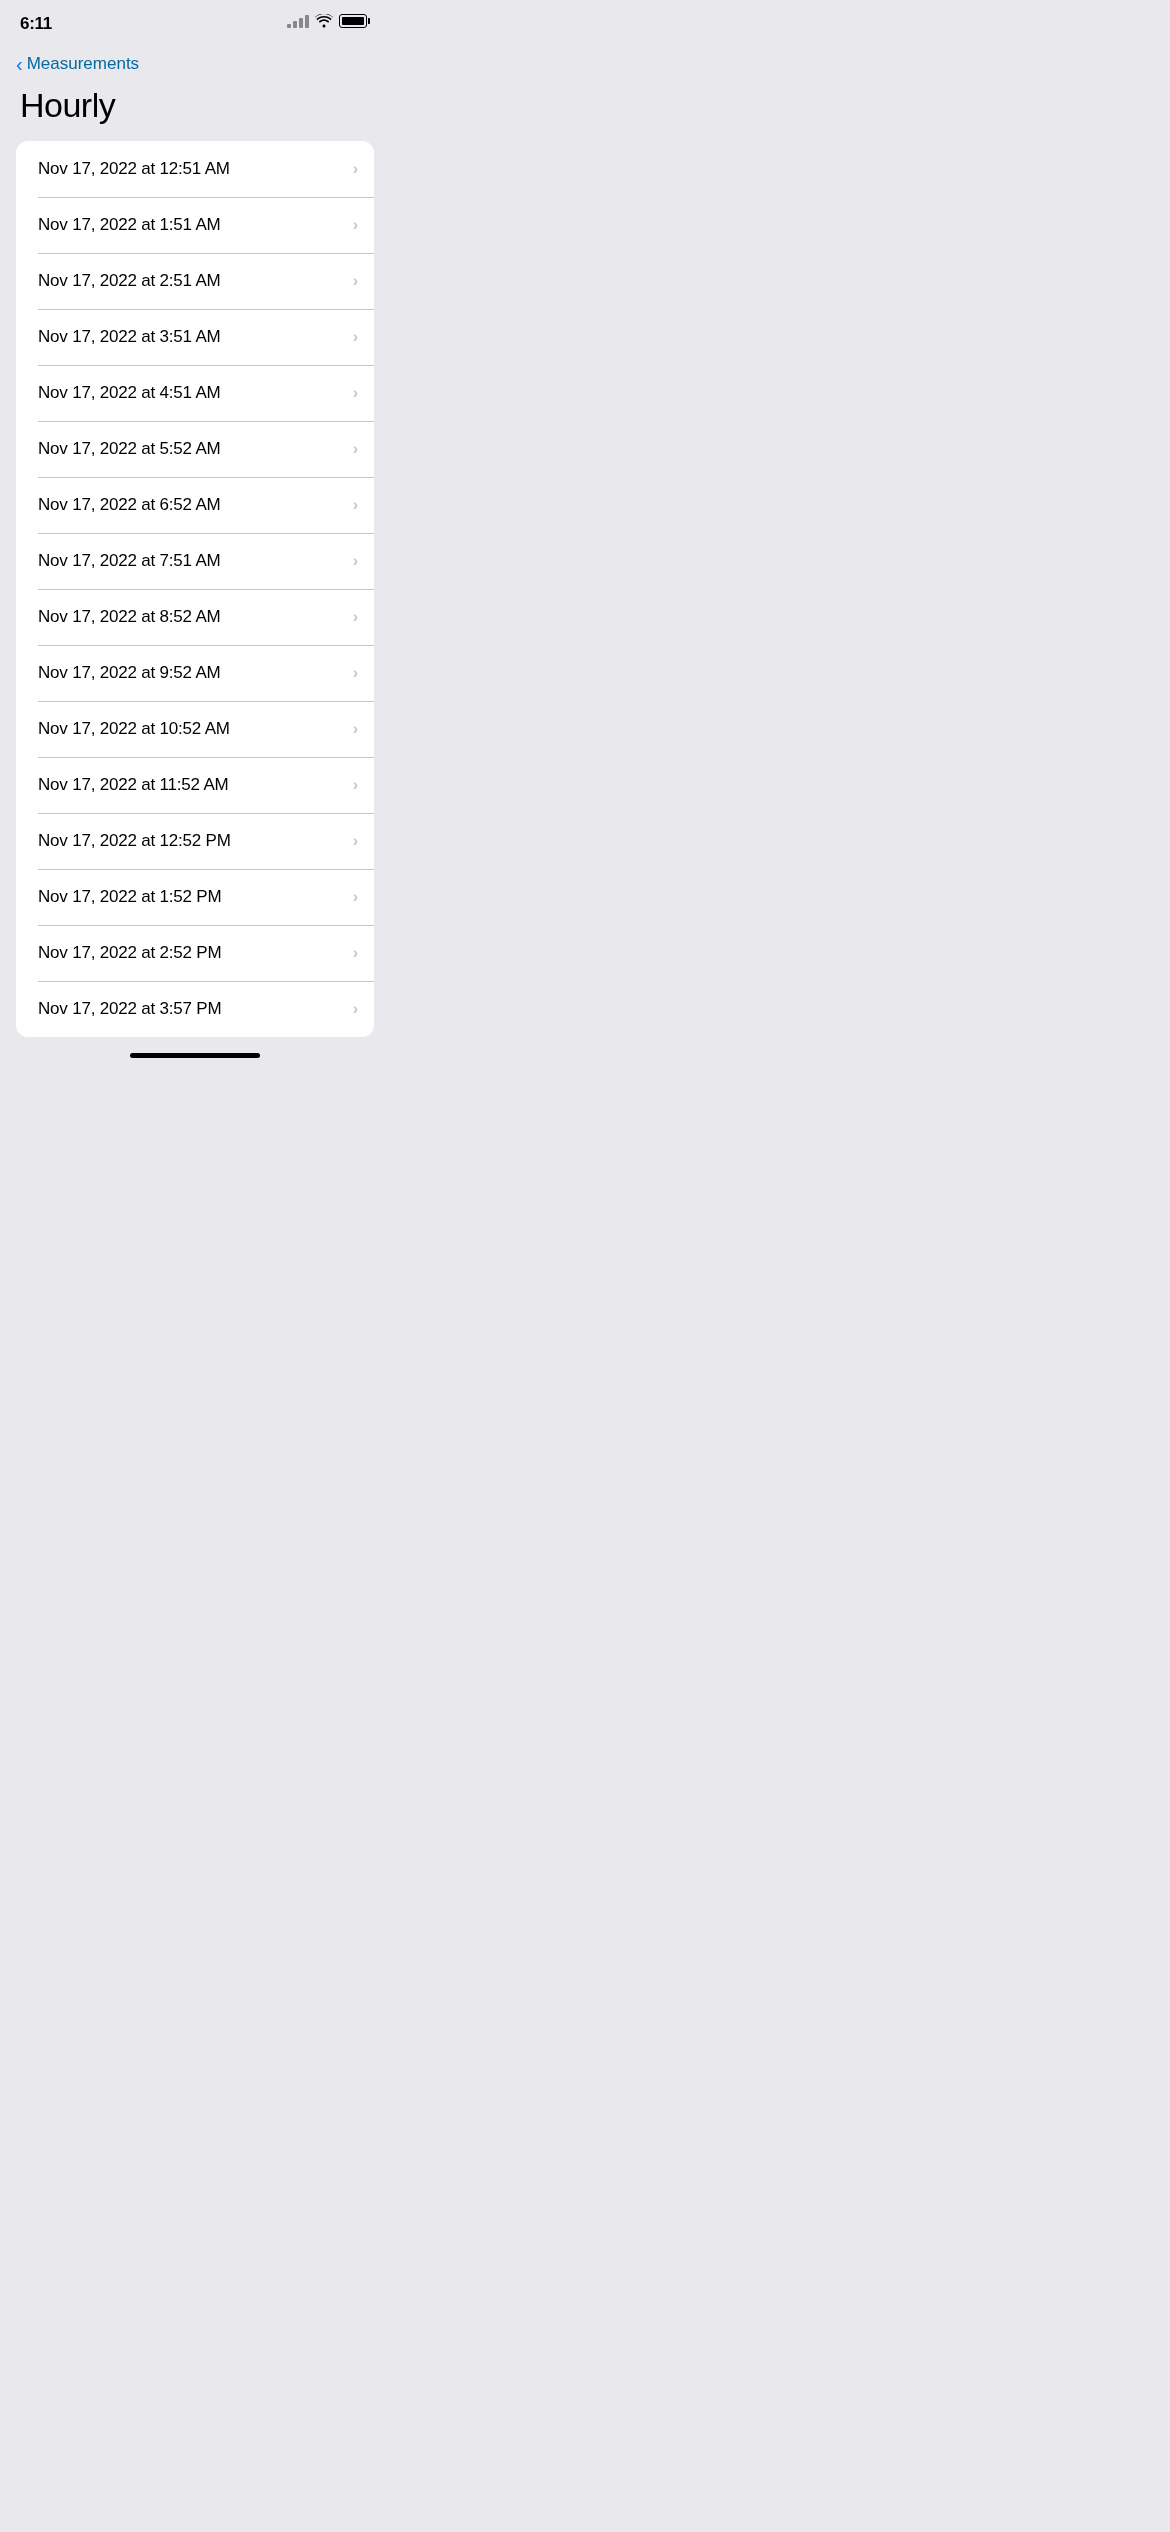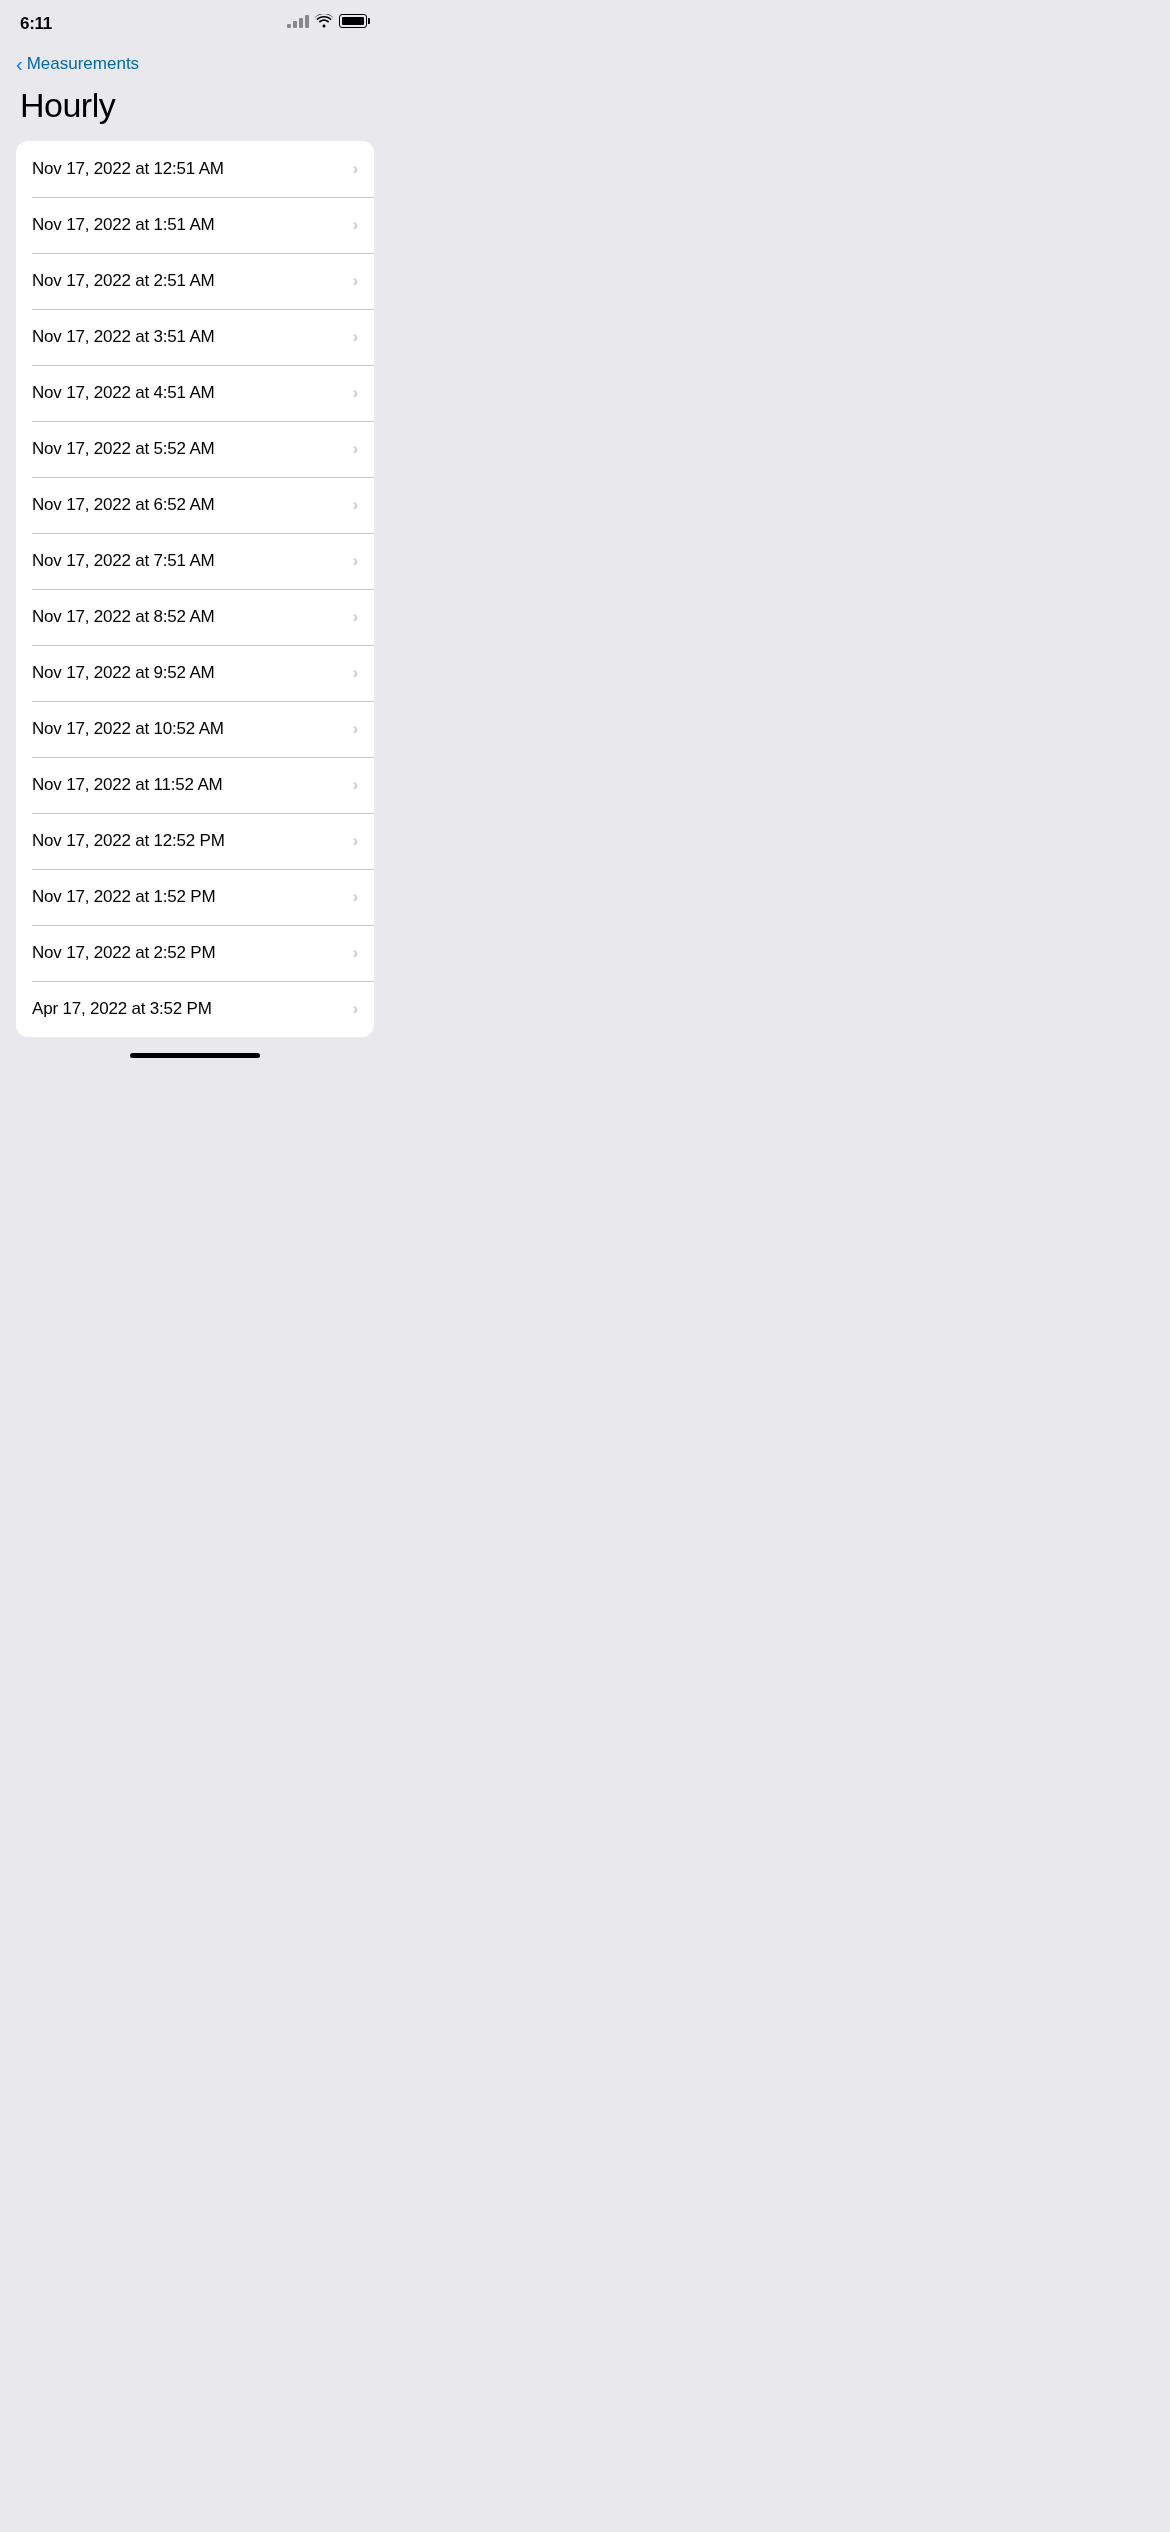--- a/index.html
+++ b/index.html
@@ -122,20 +122,21 @@
       font-weight: 400;
       color: #000000;
       letter-spacing: -0.5px;
     }
 
     .list-container {
       margin: 0 16px;
       background: #fff;
       border-radius: 12px;
       overflow: hidden;
+      padding-left: 6px;
     }
 
     .list-item {
       display: flex;
       align-items: center;
       justify-content: space-between;
       padding: 14px 16px;
       cursor: pointer;
       position: relative;
       min-height: 56px;
@@ -265,18 +266,18 @@
     </div>
     <div class="list-item">
       <span class="list-item-label">Nov 17, 2022 at 1:52 PM</span>
       <span class="list-chevron">›</span>
     </div>
     <div class="list-item">
       <span class="list-item-label">Nov 17, 2022 at 2:52 PM</span>
       <span class="list-chevron">›</span>
     </div>
     <div class="list-item">
-      <span class="list-item-label">Apr 17, 2022 at 3:52 PM</span>
+      <span class="list-item-label">Nov 17, 2022 at 3:57 PM</span>
       <span class="list-chevron">›</span>
     </div>
   </div>
 
 <div class="home-indicator"></div>
 
 </body></html>

